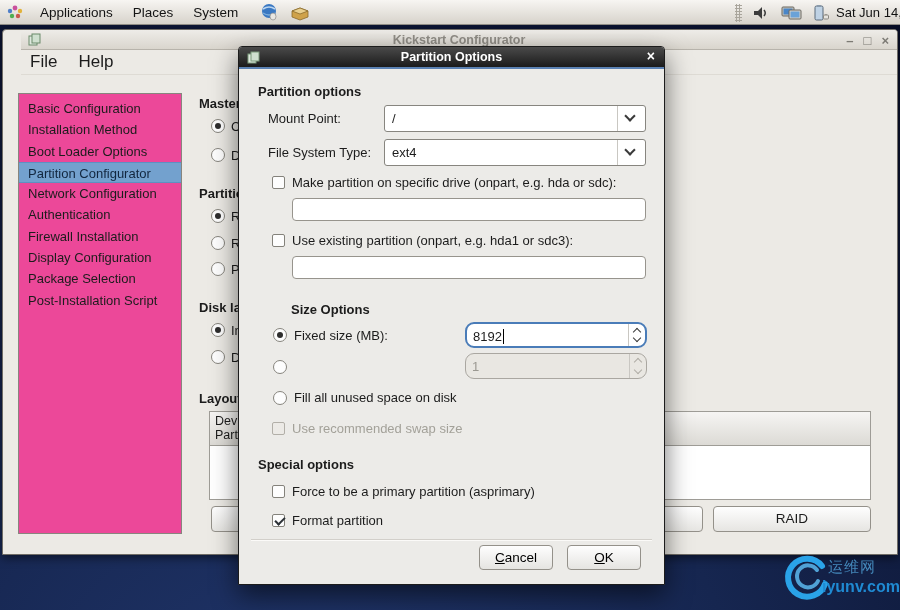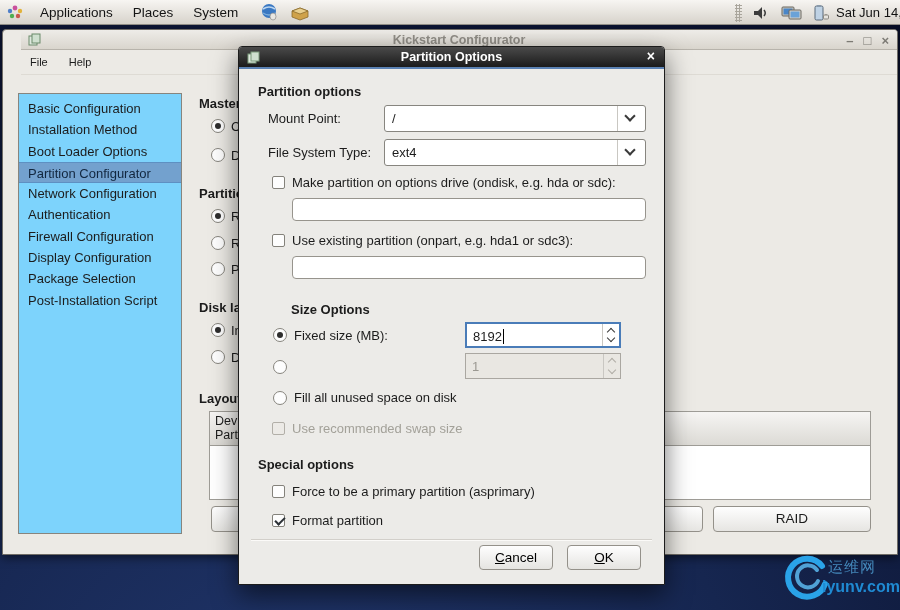--- a/index.html
+++ b/index.html
@@ -24,24 +24,24 @@
     background:#eceae5; border:1px solid #6f6c66; border-radius:4px 4px 0 0;
     box-shadow:0 3px 10px rgba(0,0,0,.5);padding-left:18px; }
   .titlebar { position:relative; height:20px; border-radius:3px 3px 0 0;
     background:linear-gradient(#eeece8,#d9d5cd); border-bottom:1px solid #b7b3ab;
     display:flex; align-items:center; }
   .titlebar .wicon { position:absolute; left:7px; top:3px; }
   .titlebar .wtitle { width:100%; text-align:center; font-weight:bold; font-size:12.5px; color:#8f8c85; }
   .wctrls { position:absolute; right:8px; top:0; height:20px; display:flex; gap:10px; align-items:center;
     color:#7c7a74; font-size:13px; font-weight:bold; }
   .menubar { height:25px; display:flex; align-items:center; border-bottom:1px solid #dedbd4; }
-  .menubar .mitem { padding:0 12px 0 9px; font-size:11px; }
+  .menubar .mitem { padding:0 12px 0 9px; font-size:17px; }
   
   .sidebar { position:absolute; left:15px; top:63px; width:164px; height:441px;
-    background:#7dd3fc; border:1px solid #87857e; }
+    background:#ec4899; border:1px solid #87857e; }
   .sideitem { height:21.3px; line-height:21.3px; padding-left:9px; white-space:nowrap; font-size:13px; }
   .sideitem.sel { background:#73a1ce; color:#12273f; border-top:1px solid #5e90c2; border-bottom:1px solid #5e90c2; }
   
   .frag { position:absolute; white-space:nowrap; }
   .frag.b { font-weight:bold; }
   .radio { width:14px; height:14px; border-radius:50%; background:#fdfdfd; border:1px solid #86847d; position:absolute; }
   .radio.on::after { content:""; position:absolute; left:3px; top:3px; width:6px; height:6px; border-radius:50%; background:#2e2e2e; }
   
   .tstrip { position:absolute; left:206px; top:381px; width:662px; }
   .thead { height:35px; background:linear-gradient(#f6f5f3,#dcdad5); border:1px solid #9e9c96;
@@ -71,21 +71,21 @@
     transform:rotate(45deg); }
   .cbtn .chev { left:8px; top:6px; }
   
   .tinput { position:absolute; height:23px; background:#fff; border:1px solid #97948d; border-radius:4px; }
   
   .cbx { width:13px; height:13px; background:#fdfdfd; border:1px solid #84827b; border-radius:2px; position:absolute; }
   .cbx.dis { border-color:#b2afa8; background:#eceae6; }
   .cbx.on::after { content:""; position:absolute; left:2px; top:2px; width:8px; height:4px;
     border-left:2px solid #2c3136; border-bottom:2px solid #2c3136; transform:rotate(-45deg); }
   
-  .spin { position:absolute; width:156px; height:26px; border:1px solid #87857f; border-radius:0; background:#fff; }
+  .spin { position:absolute; width:182px; height:26px; border:1px solid #87857f; border-radius:9px; background:#fff; }
   .spin.focus { border:2px solid #4a7cb8; }
   .spin.dis { background:#e9e7e2; color:#9b9992; border-color:#aaa7a1; }
   .spin .sval { position:absolute; left:6px; top:5px; }
   .spin .caret { position:absolute; top:5px; width:1px; height:15px; background:#000; }
   .spin .sbtns { position:absolute; right:0; top:0; width:17px; height:100%; border-left:1px solid #c9c7c2; }
   .sarrow { position:absolute; left:5px; width:6px; height:6px; border-right:1.6px solid #3a3a3a; border-bottom:1.6px solid #3a3a3a; }
   .sarrow.up { top:5px; transform:rotate(-135deg); }
   .sarrow.dn { bottom:5px; transform:rotate(45deg); }
   .spin.dis .sarrow { border-color:#b0ada6; }
   .sep { position:absolute; left:12px; right:12px; height:2px;
@@ -178,21 +178,21 @@
   </div>
 
   <div class="sidebar">
     <div style="height:4px;"></div>
     <div class="sideitem">Basic Configuration</div>
     <div class="sideitem">Installation Method</div>
     <div class="sideitem">Boot Loader Options</div>
     <div class="sideitem sel">Partition Configurator</div>
     <div class="sideitem">Network Configuration</div>
     <div class="sideitem">Authentication</div>
-    <div class="sideitem">Firewall Configuration</div>
+    <div class="sideitem">Firewall Installation</div>
     <div class="sideitem">Display Configuration</div>
     <div class="sideitem">Package Selection</div>
     <div class="sideitem">Post-Installation Script</div>
   </div>
 
   <span class="frag b" style="left:196px; top:66px;">Master</span>
   <span class="radio on" style="left:208px; top:89px;"></span>
   <span class="frag" style="left:228px; top:89px;">C</span>
   <span class="radio" style="left:208px; top:118px;"></span>
   <span class="frag" style="left:228px; top:118px;">D</span>
@@ -251,21 +251,21 @@
 
   <span class="dlabel" style="left:29px; top:98px;">File System Type:</span>
   <div class="combo" style="left:145px; top:92px; width:262px;">
     <span class="cval">ext4</span>
     <span class="cbtn">
         <span class="chev"></span>
       </span>
   </div>
 
   <span class="cbx" style="left:33px; top:129px;"></span>
-  <span class="dlabel" style="left:53px; top:128px;">Make partition on options drive (ondisk, e.g. hda or sdc):</span>
+  <span class="dlabel" style="left:53px; top:128px;">Make partition on specific drive (onpart, e.g. hda or sdc):</span>
   <input class="tinput" style="left: 53px; top: 151px; width: 354px;" value="">
 
   <span class="cbx" style="left:33px; top:187px;"></span>
   <span class="dlabel" style="left:53px; top:186px;">Use existing partition (onpart, e.g. hda1 or sdc3):</span>
   <input class="tinput" style="left: 53px; top: 209px; width: 354px;" value="">
 
   <span class="dlabel b" style="left:19px; top:255px;margin-left:33px;">Size Options</span>
 
   <span class="radio on" style="left:34px; top:281px;"></span>
   <span class="dlabel" style="left:55px; top:281px;">Fixed size (MB):</span>

